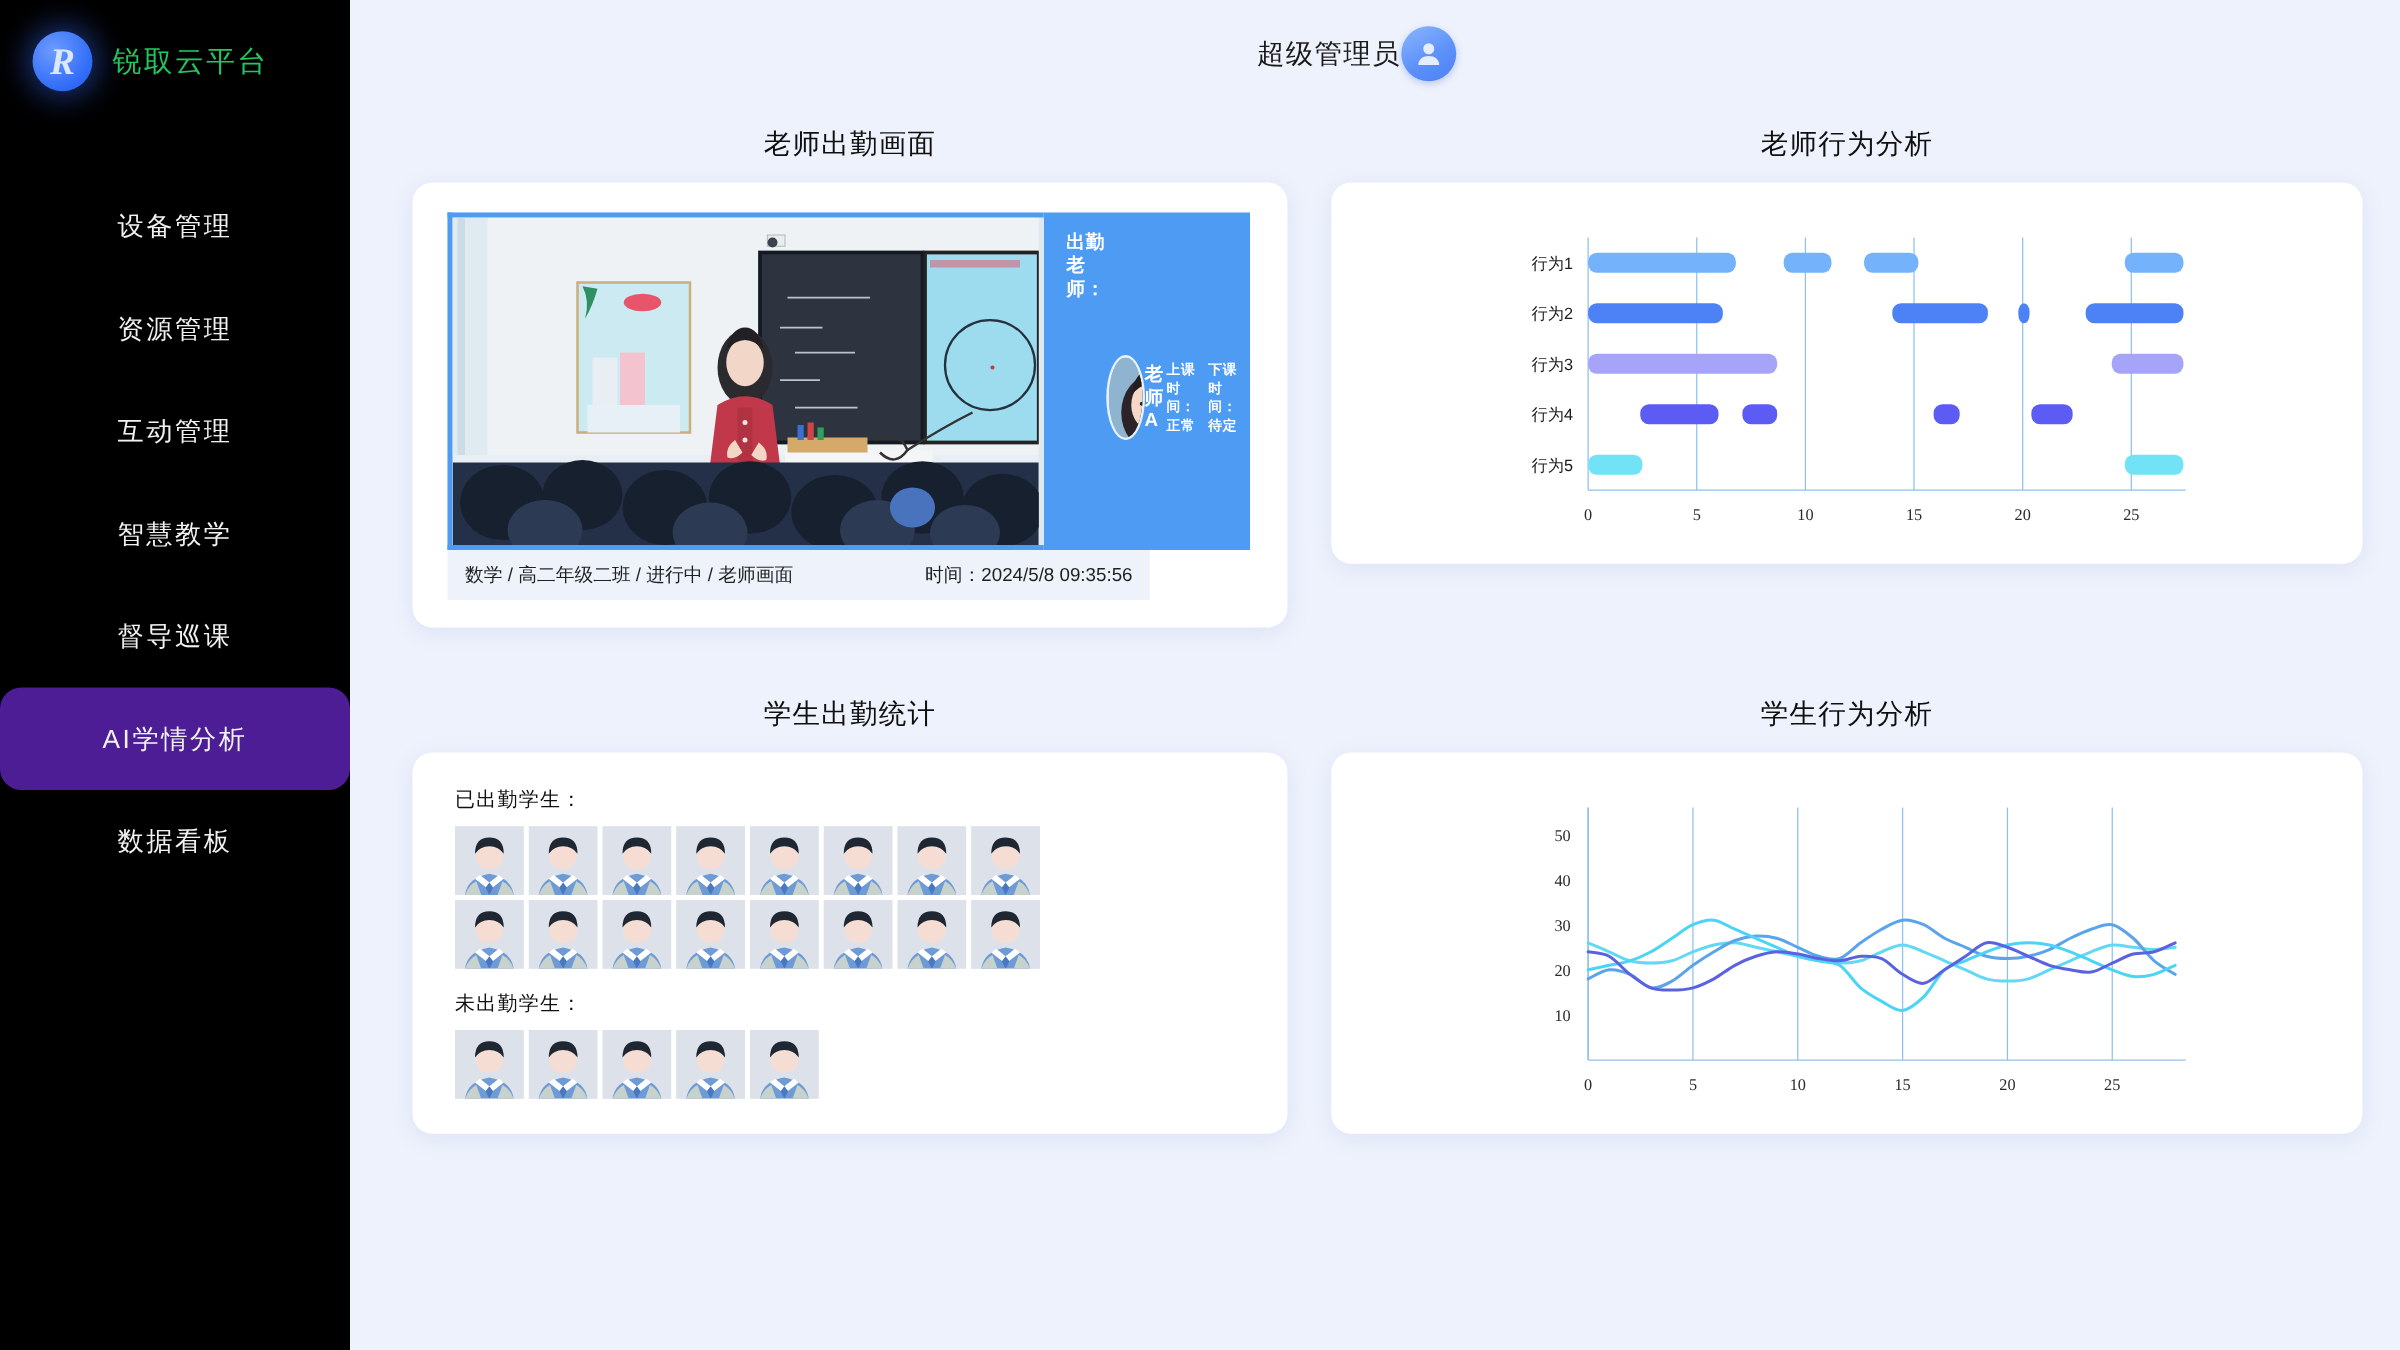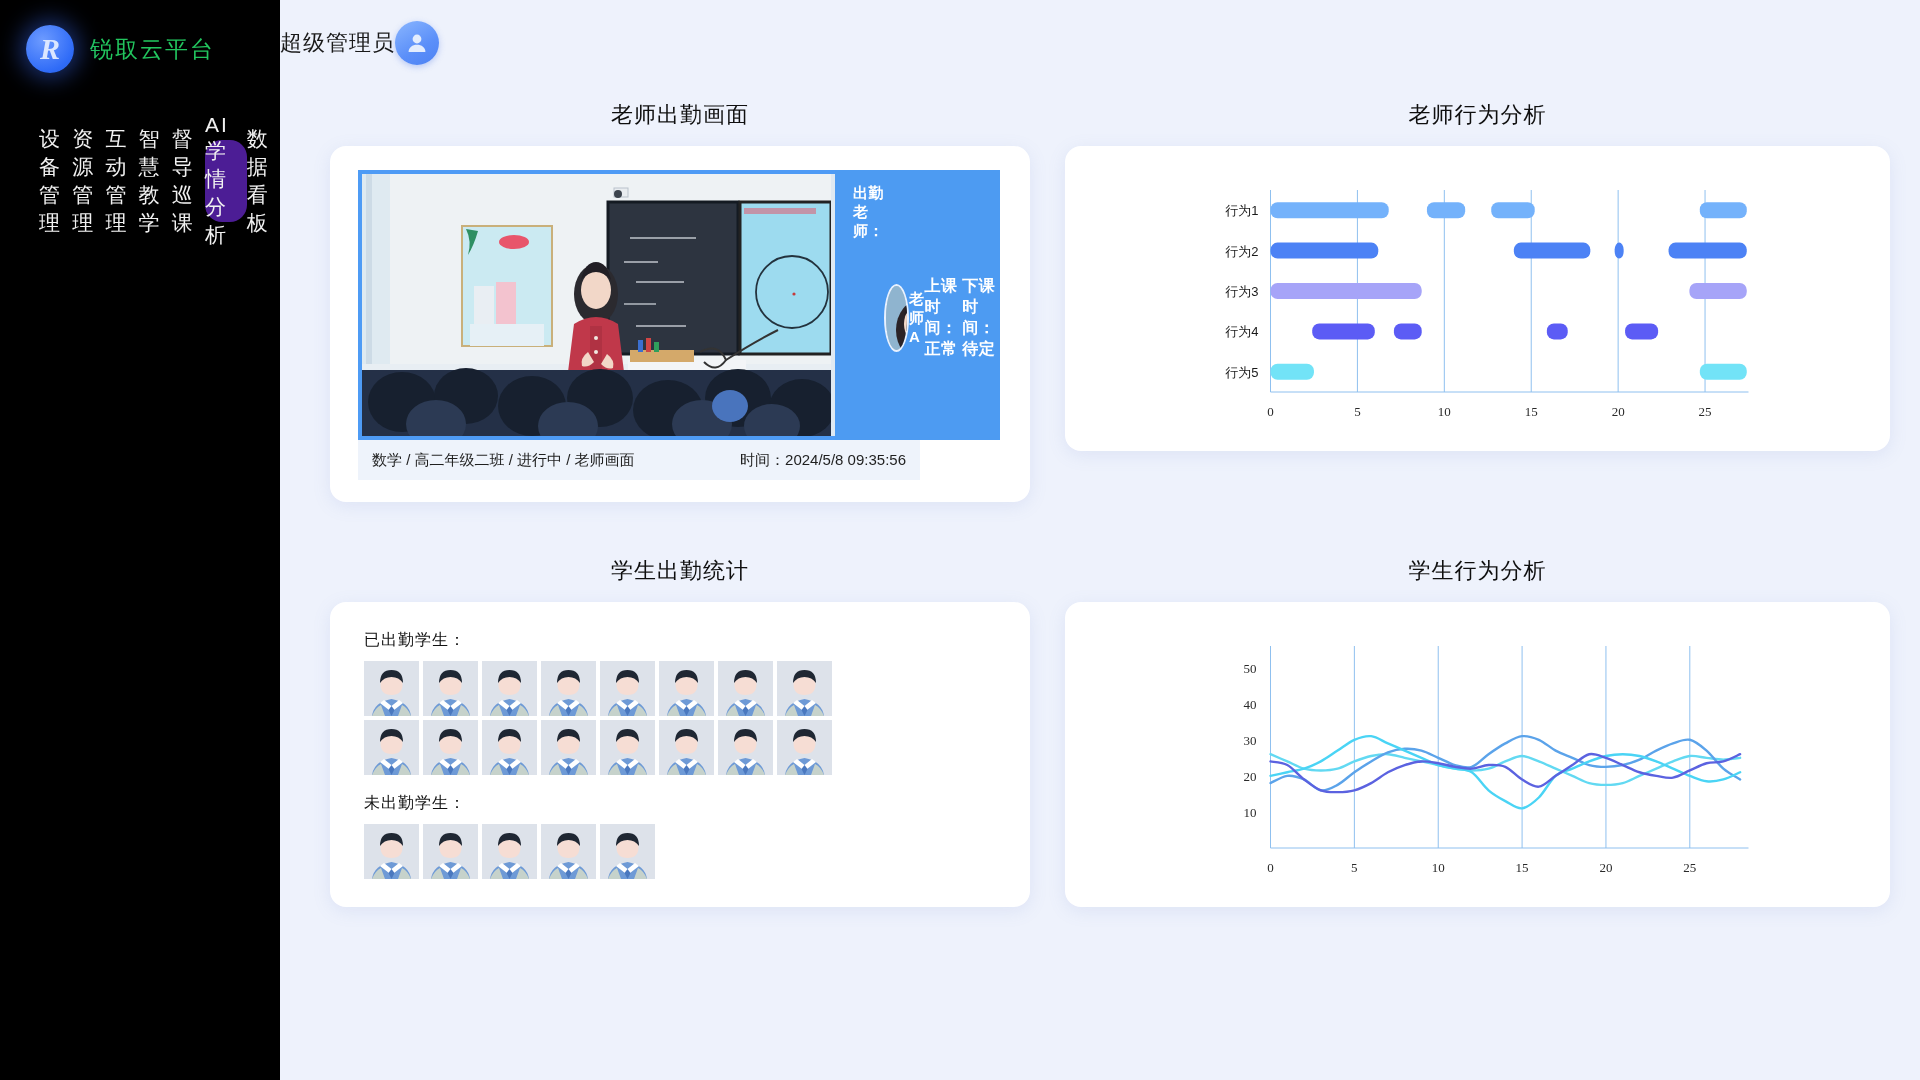--- a/index.html
+++ b/index.html
@@ -18,32 +18,32 @@
   .brand{ height:98px; display:flex; align-items:center; padding-left:26px; gap:16px; }
   .logo{
     width:48px;height:48px;border-radius:50%;
     background:radial-gradient(circle at 35% 32%, #6d9bff 0%, #2f6bf7 70%, #2a5fe0 100%);
     box-shadow:0 0 22px 6px rgba(60,110,255,.42);
     position:relative; flex:0 0 48px;
   }
   .logo svg{ position:absolute; left:0; top:0; }
   .brand-name{ color:#22c55e; font-size:23px; letter-spacing:2px; }
 
-  .nav{ margin-top:42px; display:flex; flex-direction:row;margin-left:39px; }
+  .nav{ margin-top:42px; display:flex; flex-direction:column; }
   .nav-item{
     height:82px; display:flex; align-items:center; justify-content:center;
     color:#f1f1f1; font-size:21px; letter-spacing:2px; cursor:pointer;
   }
   .nav-item.active{ background:#4c1d95;border-radius:17px; }
 
   
   .main{ flex:1; position:relative; background:#eef2fc; min-width:0; }
 
   .topbar{
-    height:86px; display:flex; align-items:center; justify-content:flex-start;
+    height:86px; display:flex; align-items:center; justify-content:center;
     padding-right:30px; 
   }
   .user-name{ font-size:22px; color:#1a1a1a; letter-spacing:1px;}
   .avatar-btn{
     width:44px;height:44px;border-radius:50%;
     background:linear-gradient(150deg,#8ab6ff 0%, #5b8ff9 60%, #4d82f3 100%);
     display:flex;align-items:center;justify-content:center;
     box-shadow:0 2px 6px rgba(80,120,230,.35);
   }
 
@@ -72,21 +72,21 @@
     width:165px;height:270px;background:#4d9bf2;color:#fff;
     display:flex;flex-direction:row;align-items:center;
     padding-top:14px; letter-spacing:.5px;
   }
   .sp-title{ font-size:15px; align-self:flex-start; padding-left:18px; font-weight:bold;}
   .sp-photo{
     width:68px;height:68px;border-radius:50%;margin-top:12px;overflow:hidden;
     border:2px solid #e8f1ff; position:relative; background:#cfd9e4;
   }
   .sp-name{ font-size:15px; margin-top:11px; font-weight:bold;}
-  .sp-line{ font-size:16px; margin-top:12px; font-weight:bold;}
+  .sp-line{ font-size:11px; margin-top:12px; font-weight:bold;}
   .video-meta{
     display:flex;justify-content:space-between;align-items:center;
     width:562px; height:40px; background:#eef3fb; padding:0 14px;
     font-size:15px; color:#1f1f1f;
   }
 
   
   .chart-card{ height:305px; padding:18px 22px 10px 22px; position:relative; }
 
   

